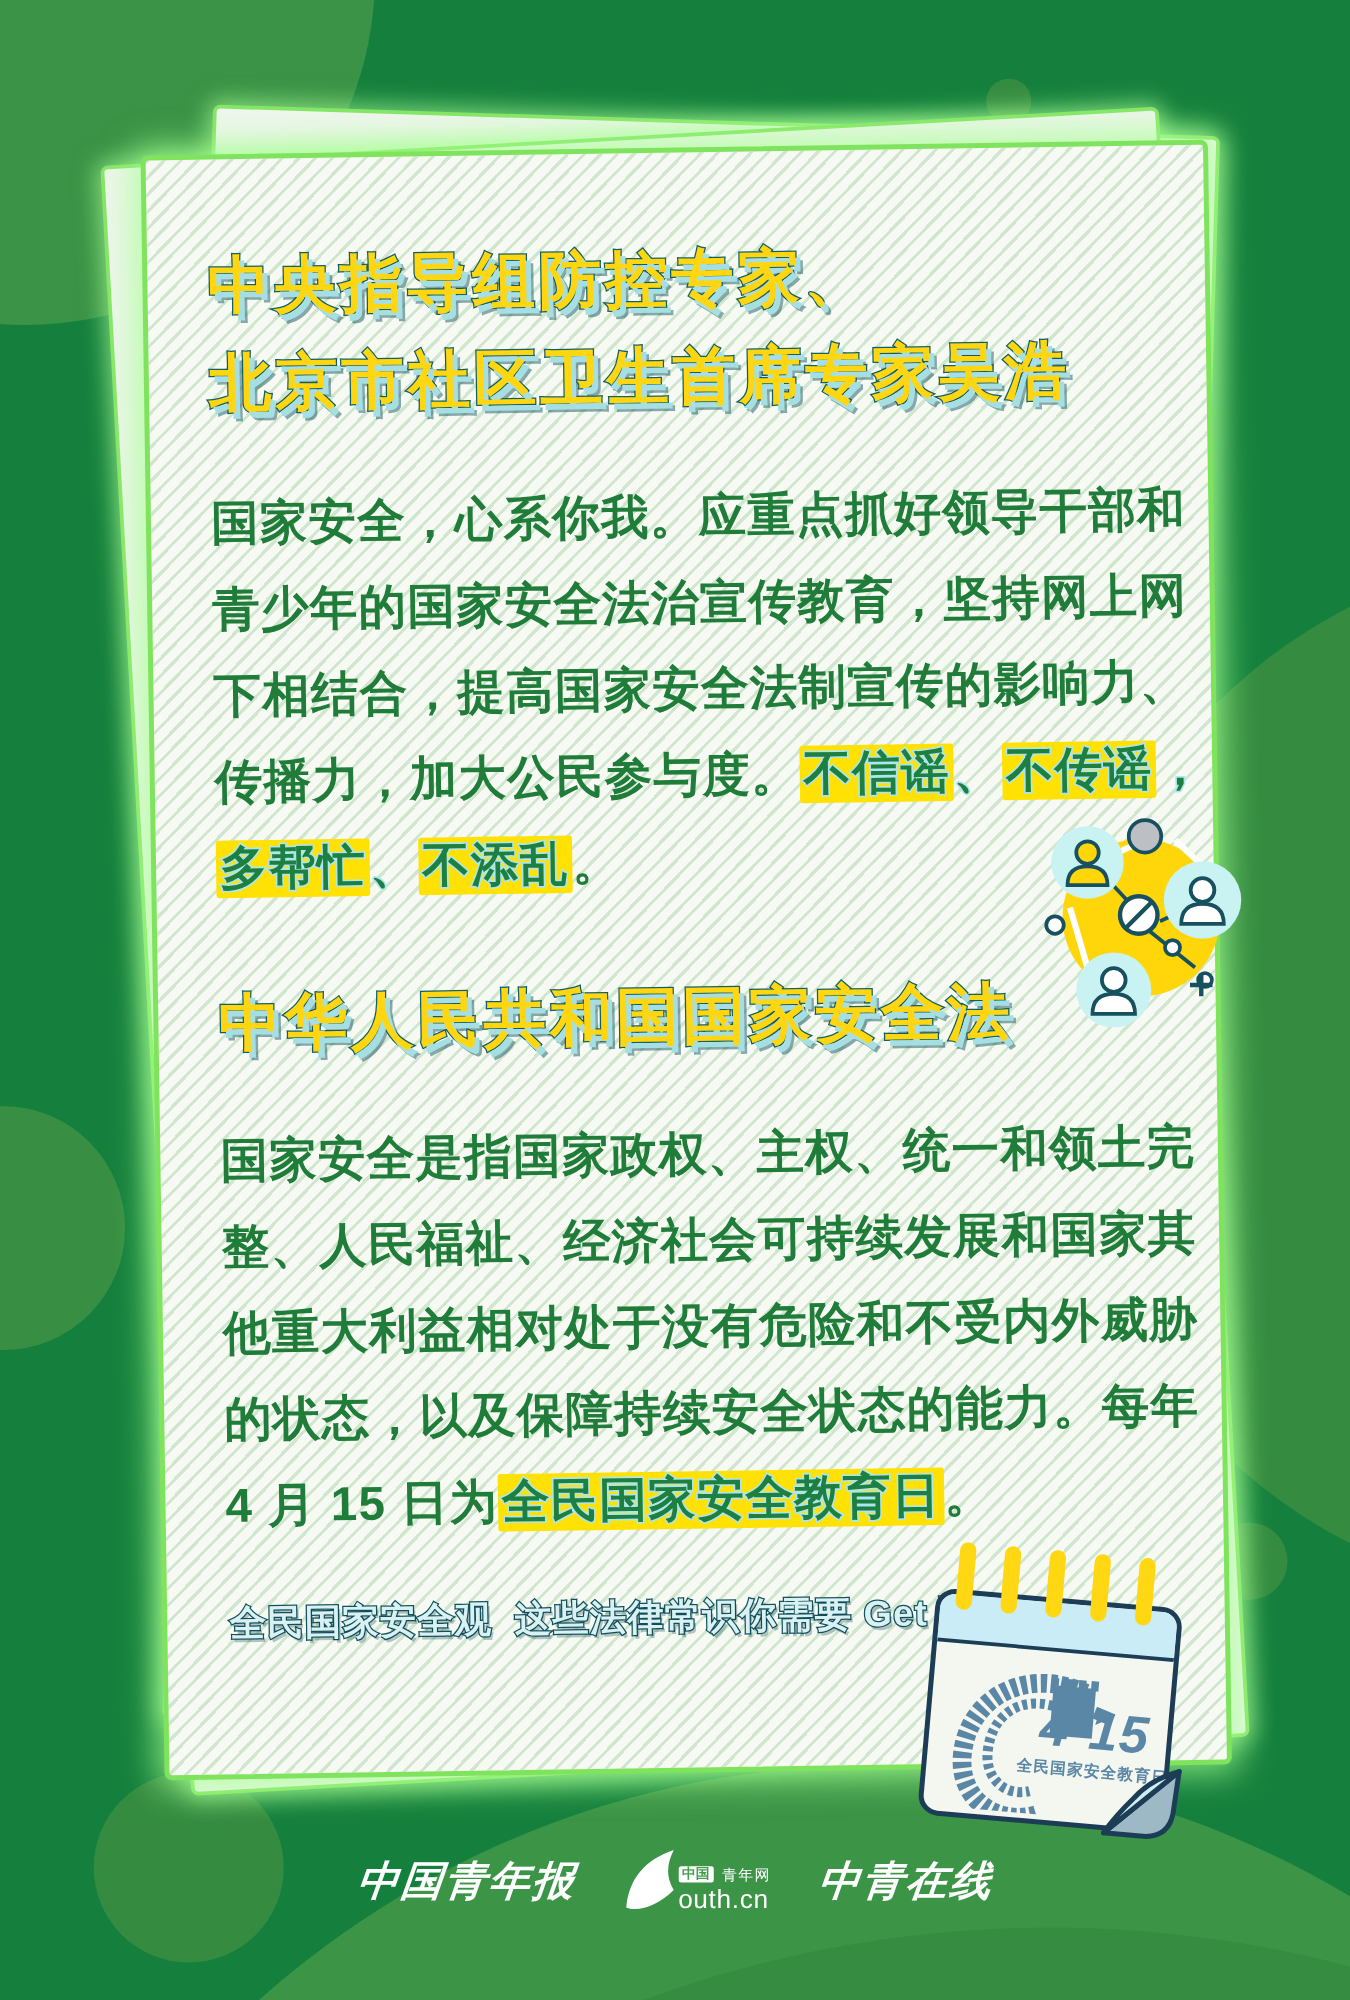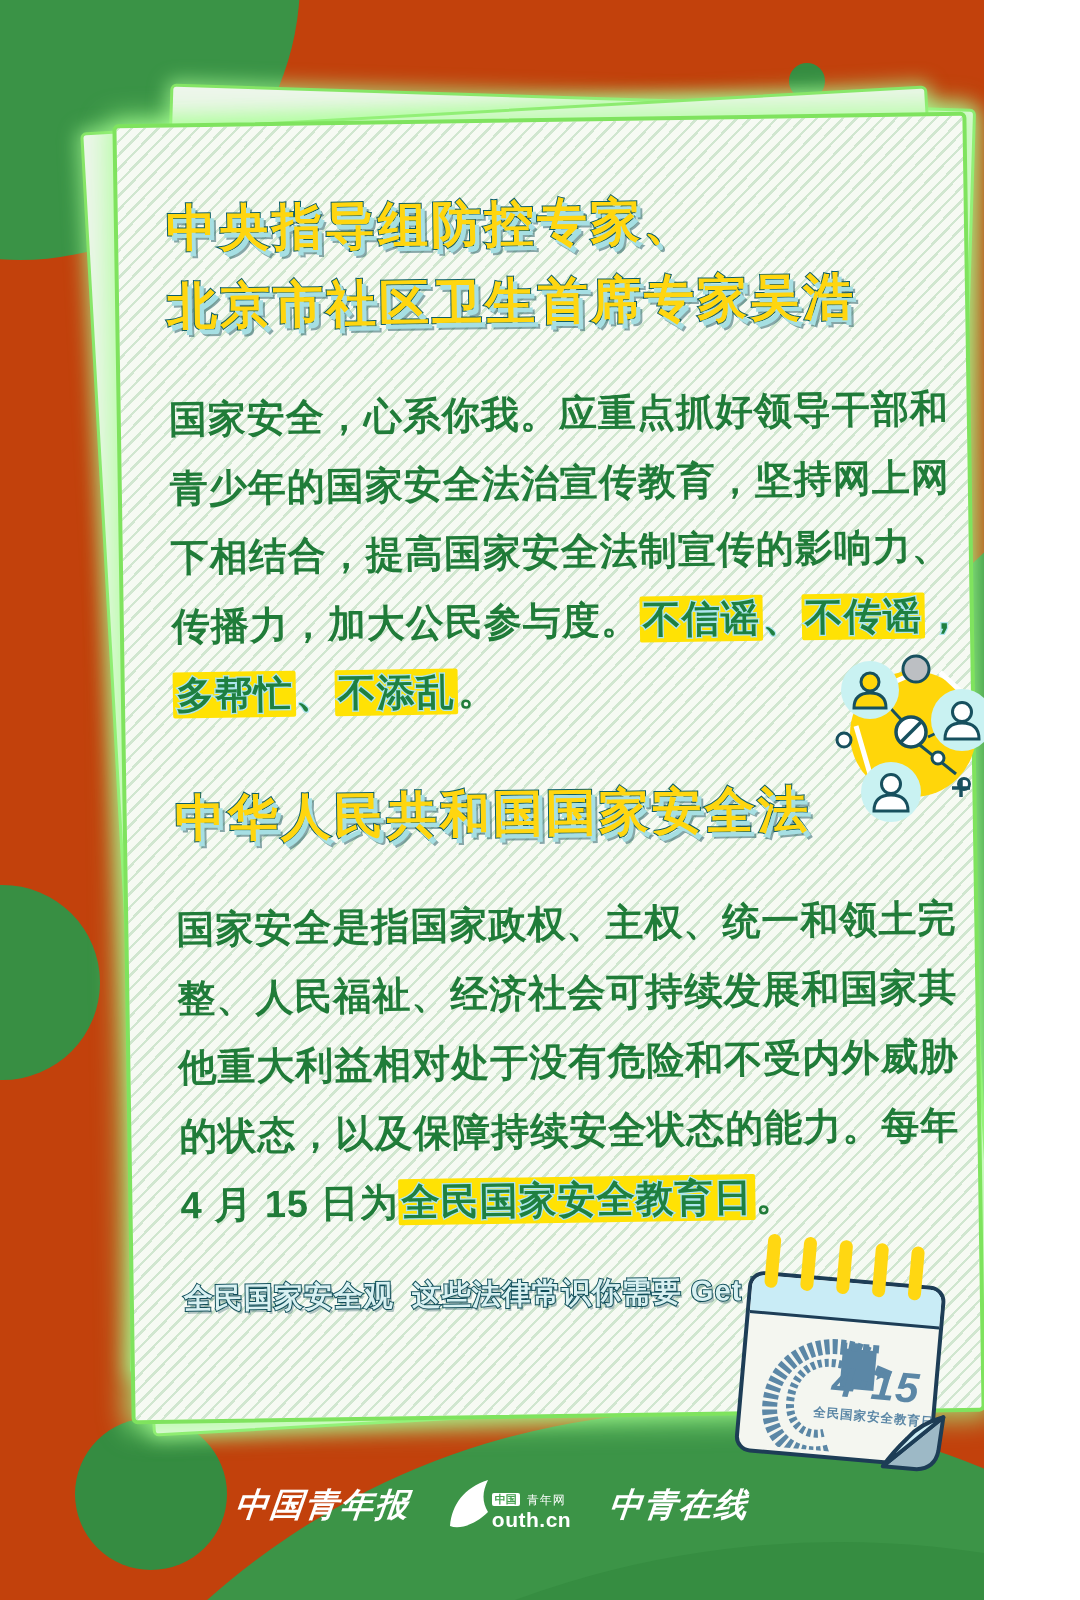--- a/index.html
+++ b/index.html
@@ -1,17 +1,17 @@
 <!DOCTYPE html>
 <html><head>
 <meta charset="utf-8">
 <style>
   html,body{margin:0;padding:0;width:1080px;height:1600px;overflow:hidden;
     font-family:"Liberation Sans","DejaVu Sans",sans-serif;}
-  .stage{position:relative;width:984px;height:1600px;background:#c2410c;overflow:hidden;}
+  .stage{position:relative;width:1080px;height:1600px;background:#15803d;overflow:hidden;}
   .bg-circle{position:absolute;border-radius:50%;}
 
   
   .page{position:absolute;background:#eef6ec;border:3px solid #86e566;border-radius:6px;
     box-shadow:0 0 18px 4px rgba(170,255,150,.65);}
   .card{position:absolute;left:122px;top:118px;width:846px;height:1292px;
     transform:rotate(-0.85deg);transform-origin:50% 50%;
     background-color:#f6faf3;
     background-image:repeating-linear-gradient(135deg,rgba(122,185,126,.30) 0 2.5px,rgba(0,0,0,0) 2.5px 9.5px);
     border:4px solid #7fe35e;border-radius:6px;
@@ -51,21 +51,21 @@
   
   .footer{position:absolute;left:0;right:0;top:1480px;display:flex;justify-content:center;
     align-items:center;gap:38px;z-index:2;color:#ffffff;}
   .cal-script{font-family:"DejaVu Serif","Liberation Serif",serif;font-style:italic;font-weight:700;
     font-size:33px;letter-spacing:2px;transform:skewX(-6deg);white-space:nowrap;}
   .youth{display:flex;align-items:flex-end;gap:2px;}
   .youth-col{display:flex;flex-direction:column;line-height:1;}
   .youth-top{display:flex;align-items:center;gap:7px;margin-bottom:3px;}
   .cn-box{background:#ffffff;color:#42A04D;font-size:11px;font-weight:800;padding:1px 3px;border-radius:2px;}
   .net-label{font-size:12px;font-weight:400;letter-spacing:1px;}
-  .domain{font-size:21px;font-weight:700;letter-spacing:.5px;}
+  .domain{font-size:21px;font-weight:400;letter-spacing:.5px;}
 </style>
 </head>
 <body>
 
 <div class="stage">
 
   <div class="bg-circle" style="left:-260px;top:-300px;width:560px;height:560px;background:#3A9346;"></div>
   <div class="bg-circle" style="left:789px;top:63px;width:36px;height:36px;background:#358C41;"></div>
   <div class="bg-circle" style="left:850px;top:440px;width:840px;height:840px;background:#358C41;"></div>
   <div class="bg-circle" style="left:-95px;top:885px;width:195px;height:195px;background:#388F43;"></div>

